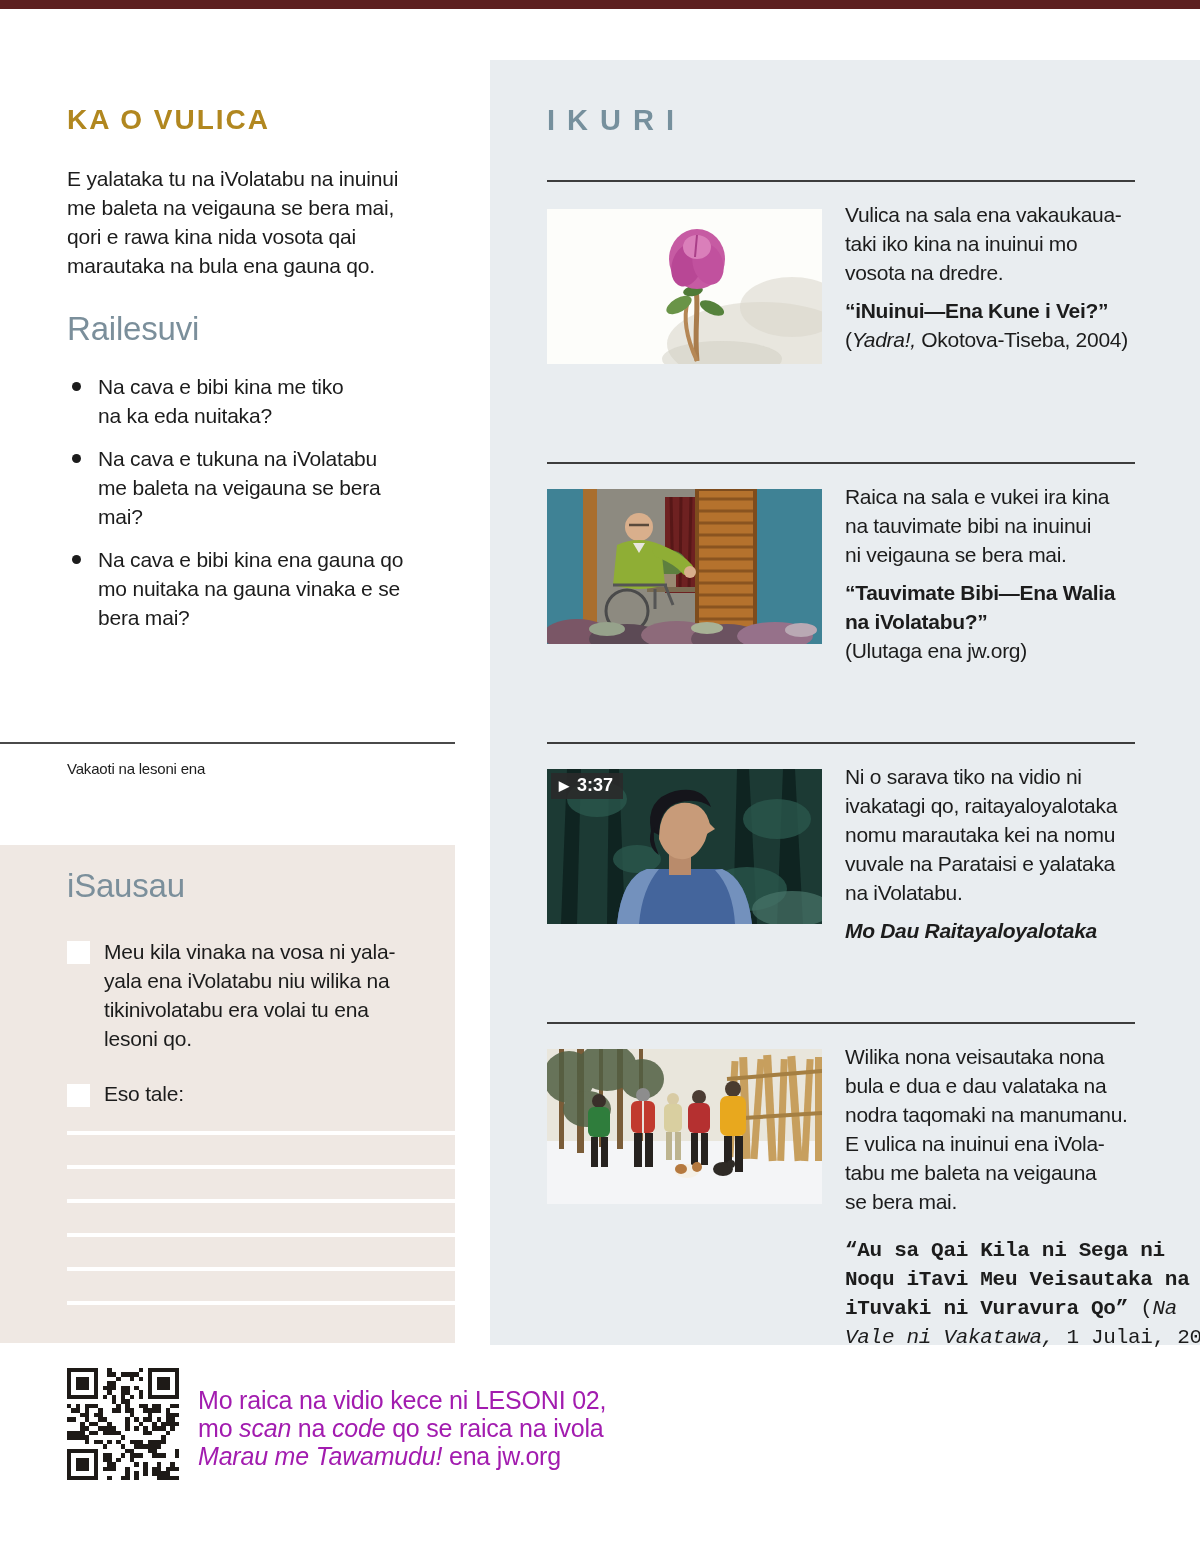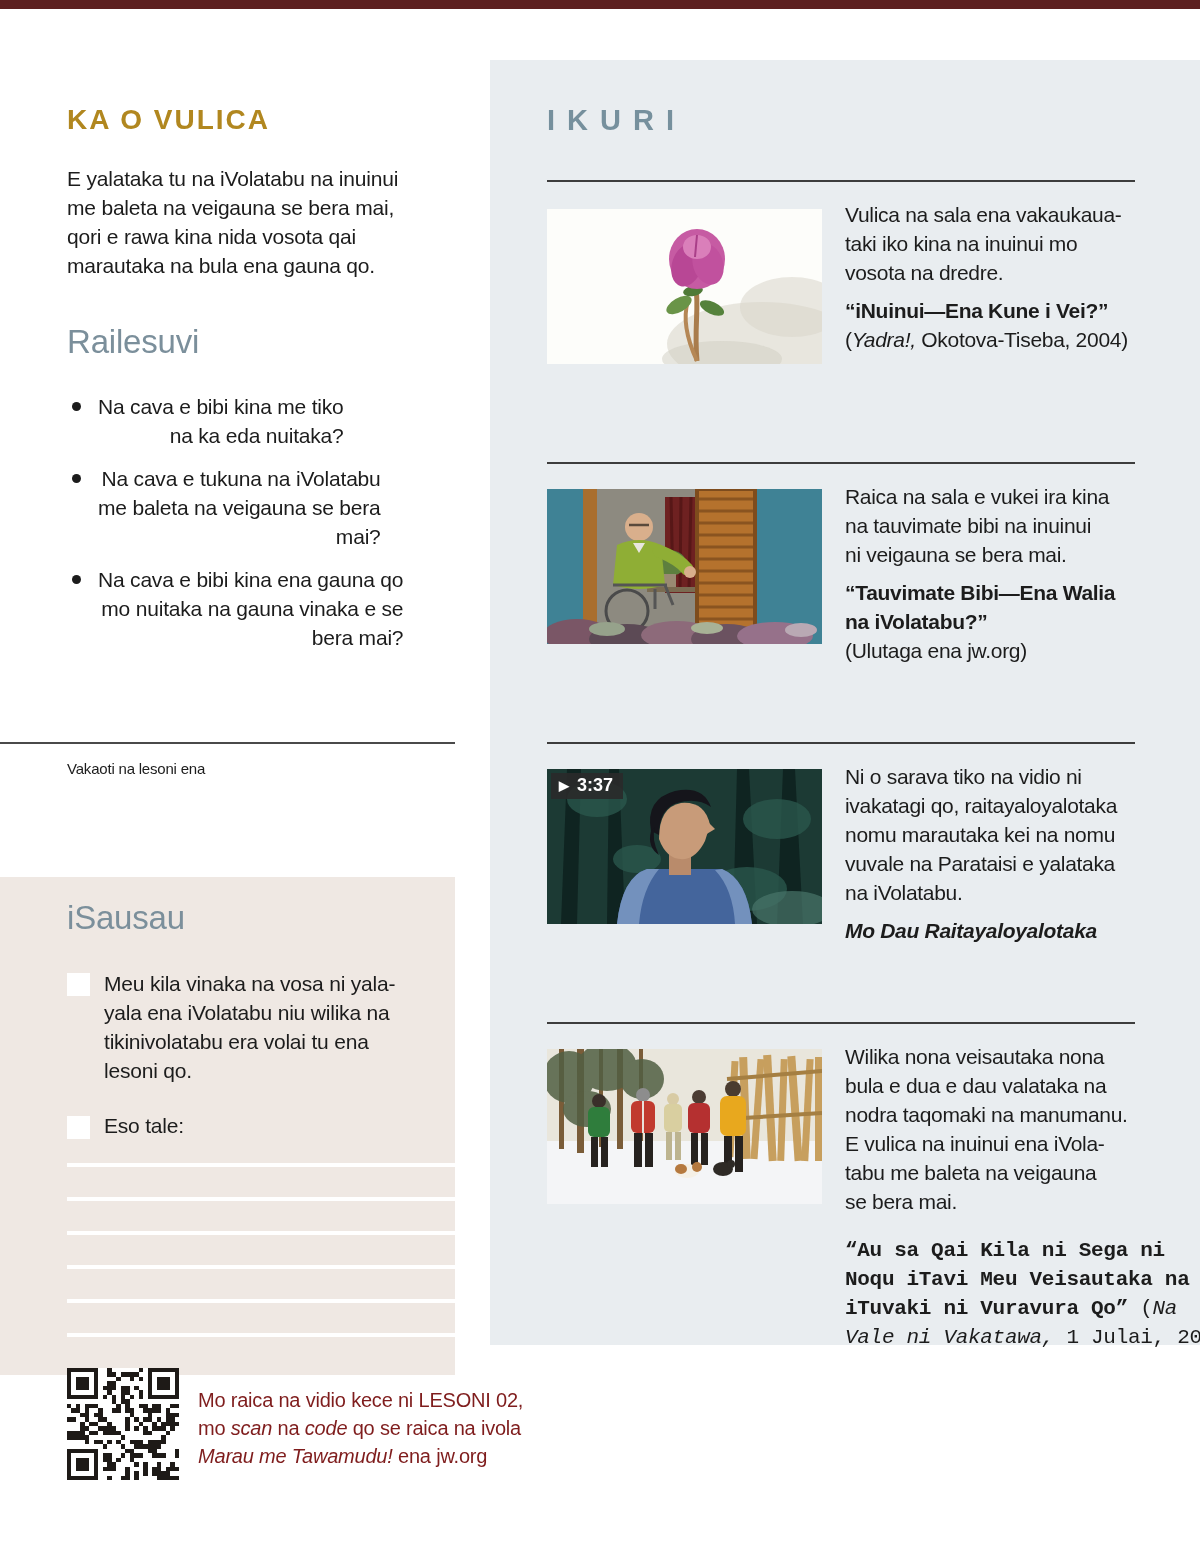--- a/index.html
+++ b/index.html
@@ -6,28 +6,28 @@
   .page{position:relative;width:1200px;height:1543px;background:#ffffff;overflow:hidden;
         font-family:"Liberation Sans",sans-serif;color:#1c1c1c;}
   .topbar{position:absolute;left:0;top:0;width:1200px;height:9px;background:#5d2020;}
 
   
   .h-gold{position:absolute;left:67px;top:104px;font-size:28px;font-weight:700;
           letter-spacing:2px;color:#b1871f;}
   .intro{position:absolute;left:67px;top:164px;font-size:21px;line-height:29px;
          letter-spacing:-0.2px;white-space:pre;}
   .h-slate{font-size:33px;color:#7b8f9b;letter-spacing:-0.2px;}
-  .railesuvi{position:absolute;left:67px;top:323px;text-align:right;}
-  .bullets{position:absolute;left:67px;top:392px;text-align:right;}
+  .railesuvi{position:absolute;left:67px;top:310px;text-align:right;}
+  .bullets{position:absolute;left:67px;top:372px;}
   .bullet{display:flex;margin-bottom:14px;}
   .dot{width:9px;height:9px;border-radius:50%;background:#1c1c1c;margin:10px 17px 0 5px;flex:none;}
   .btext{font-size:21px;line-height:29px;letter-spacing:-0.2px;white-space:pre;}
   .hr-left{position:absolute;left:0;top:742px;width:455px;height:2px;background:#4a4a4a;}
   .vakaoti{position:absolute;left:67px;top:760px;font-size:15px;letter-spacing:-0.2px;}
-  .sausau{position:absolute;left:0;top:845px;width:455px;height:498px;background:#efe8e3;margin-top:32px;}
+  .sausau{position:absolute;left:0;top:845px;width:455px;height:498px;background:#efe8e3;}
   .sausau .h-slate{position:absolute;left:67px;top:22px;}
   .chk-row{position:absolute;left:67px;display:flex;}
   .chk-row.first{top:92px;}
   .chk-row.second{top:234px;align-items:center;}
   .chk{width:23px;height:23px;background:#ffffff;margin:4px 14px 0 0;flex:none;}
   .chk-text{font-size:21px;line-height:29px;letter-spacing:-0.2px;white-space:pre;}
   .write-line{position:absolute;left:67px;width:388px;height:4px;background:#ffffff;}
 
   
   .panel{position:absolute;left:490px;top:60px;width:710px;height:1285px;background:#e9edf0;}
@@ -44,22 +44,22 @@
   .rt-src{white-space:pre;}
   .b{font-weight:700;}
   .it{font-style:italic;}
   .badge{position:absolute;left:4px;top:4px;display:flex;align-items:center;
          background:rgba(42,42,42,0.9);color:#fff;font-size:18px;font-weight:700;
          padding:2px 10px 3px 8px;}
   .play{font-size:13px;margin-right:8px;}
 
   
   .qr{position:absolute;left:67px;top:1368px;width:112px;height:112px;}
-  .caption{position:absolute;left:198px;top:1386px;font-size:20px;line-height:28px;
-           color:#7f1d1d;letter-spacing:-0.2px;}
+  .caption{position:absolute;left:198px;top:1386px;font-size:25px;line-height:28px;
+           color:#a21caf;letter-spacing:-0.2px;}
   .cap-line{white-space:pre;}
 </style>
 </head>
 <body>
 
 <div class="page">
   <div class="topbar"></div>
 
   <div class="h-gold">KA O VULICA</div>
   <div class="intro">E yalataka tu na iVolatabu na inuinui

